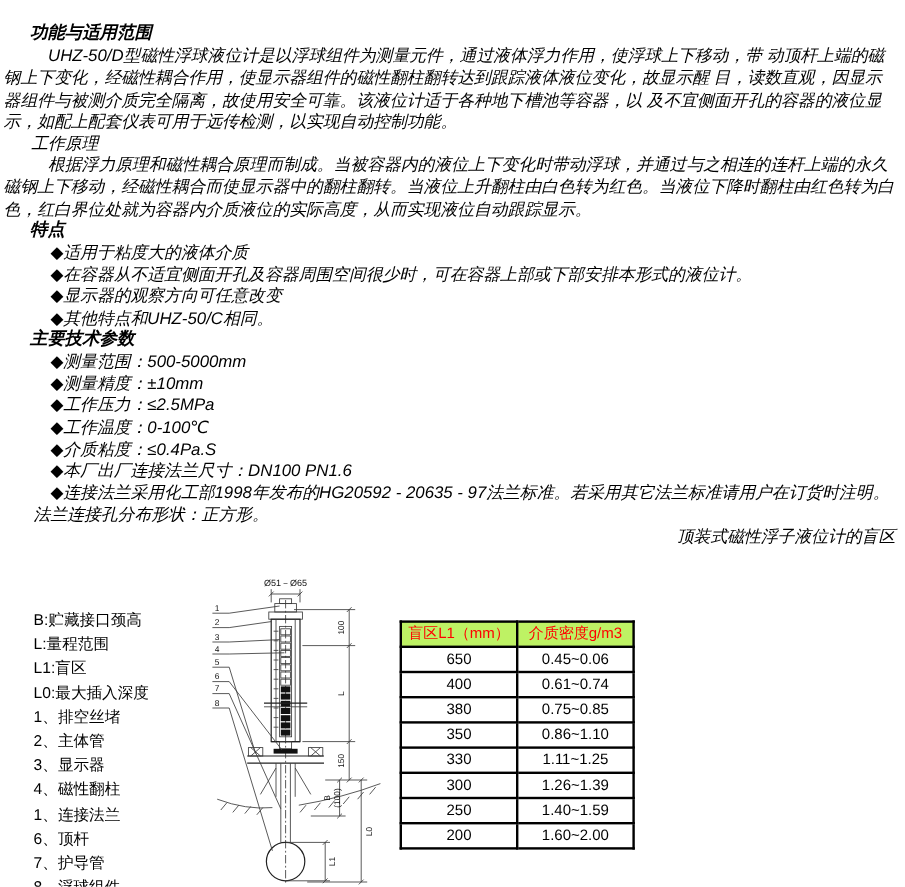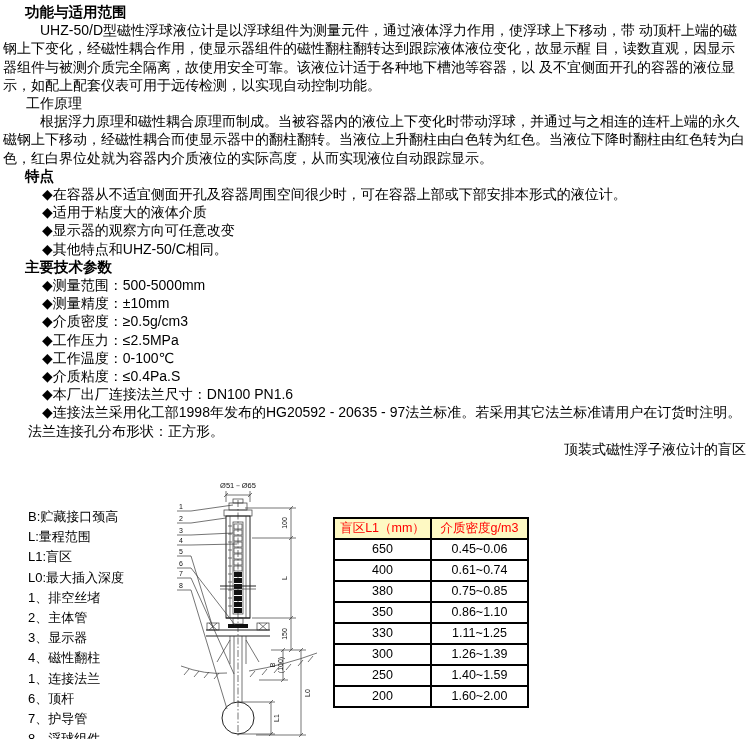--- a/index.html
+++ b/index.html
@@ -2,59 +2,58 @@
 <html><head>
 <meta charset="utf-8">
 <style>
   html,body { margin:0; padding:0; }
   body {
     width:754px; height:739px; position:relative; overflow:hidden;
     background:#ffffff; color:#000000;
     font-family:"Liberation Sans","DejaVu Sans",sans-serif;
     font-size:14px; line-height:18.2px;
   }
-  .text-block { padding:3px 8px 0 3px; }
+  .text-block { padding:19px 8px 0 3px;font-style:italic; }
   .h { font-size:14.5px; font-weight:bold; margin:0 0 0 22px; }
   .subh { margin:0 0 0 23px; font-weight:normal; }
   .para { margin:0; text-indent:37px; }
   .bullet { margin:0 0 0 39px; }
   .bullet-long { margin:0 0 0 25px; text-indent:14px; }
   .blind-title { margin:0 0 0 50px;text-align:right; }
   .blind-para { margin:0; text-indent:95px; }
   .bottom { position:absolute; top:478px; left:0; width:754px; height:261px; }
   .legend { position:absolute; left:28px; top:29px; font-size:13px; line-height:20.2px; white-space:nowrap; }
   .diagram { position:absolute; left:175px; top:0; }
   .blind-table { position:absolute; left:333px; top:39px; border-collapse:collapse;
                  font-size:12.5px; line-height:15px; }
   .blind-table th, .blind-table td {
     border:2px solid #000; width:95px; height:17px;
     text-align:center; vertical-align:middle; padding:1px 0; font-weight:normal;
   }
-  .blind-table th { background:#fef9c3; color:#ff0000; }
+  .blind-table th { background:#bef264; color:#ff0000; }
   svg text { font-family:"Liberation Sans","DejaVu Sans",sans-serif; fill:#111; }
   svg .ln { stroke:#3a3a3a; stroke-width:0.7; fill:none; }
   svg .thk { stroke:#222; stroke-width:1; fill:none; }
 </style>
 </head>
 <body>
 
 <div class="text-block">
   <p class="h">功能与适用范围</p>
   <p class="para">UHZ-50/D型磁性浮球液位计是以浮球组件为测量元件，通过液体浮力作用，使浮球上下移动，带 动顶杆上端的磁钢上下变化，经磁性耦合作用，使显示器组件的磁性翻柱翻转达到跟踪液体液位变化，故显示醒 目，读数直观，因显示器组件与被测介质完全隔离，故使用安全可靠。该液位计适于各种地下槽池等容器，以 及不宜侧面开孔的容器的液位显示，如配上配套仪表可用于远传检测，以实现自动控制功能。</p>
   <p class="subh">工作原理</p>
   <p class="para">根据浮力原理和磁性耦合原理而制成。当被容器内的液位上下变化时带动浮球，并通过与之相连的连杆上端的永久磁钢上下移动，经磁性耦合而使显示器中的翻柱翻转。当液位上升翻柱由白色转为红色。当液位下降时翻柱由红色转为白色，红白界位处就为容器内介质液位的实际高度，从而实现液位自动跟踪显示。</p>
   <p class="h">特点</p>
+  <p class="bullet">◆适用于粘度大的液体介质</p>
   <p class="bullet">◆在容器从不适宜侧面开孔及容器周围空间很少时，可在容器上部或下部安排本形式的液位计。</p>
-  <p class="bullet">◆适用于粘度大的液体介质</p>
   <p class="bullet">◆显示器的观察方向可任意改变</p>
   <p class="bullet">◆其他特点和UHZ-50/C相同。</p>
   <p class="h">主要技术参数</p>
   <p class="bullet">◆测量范围：500-5000mm</p>
   <p class="bullet">◆测量精度：±10mm</p>
-  <p class="bullet">◆介质密度：≥0.5g/cm3</p>
   <p class="bullet">◆工作压力：≤2.5MPa</p>
   <p class="bullet">◆工作温度：0-100℃</p>
   <p class="bullet">◆介质粘度：≤0.4Pa.S</p>
   <p class="bullet">◆本厂出厂连接法兰尺寸：DN100 PN1.6</p>
   <p class="bullet-long">◆连接法兰采用化工部1998年发布的HG20592 - 20635 - 97法兰标准。若采用其它法兰标准请用户在订货时注明。法兰连接孔分布形状：正方形。</p>
   <p class="blind-title">顶装式磁性浮子液位计的盲区</p>
 </div>
 
 <div class="bottom">
 

